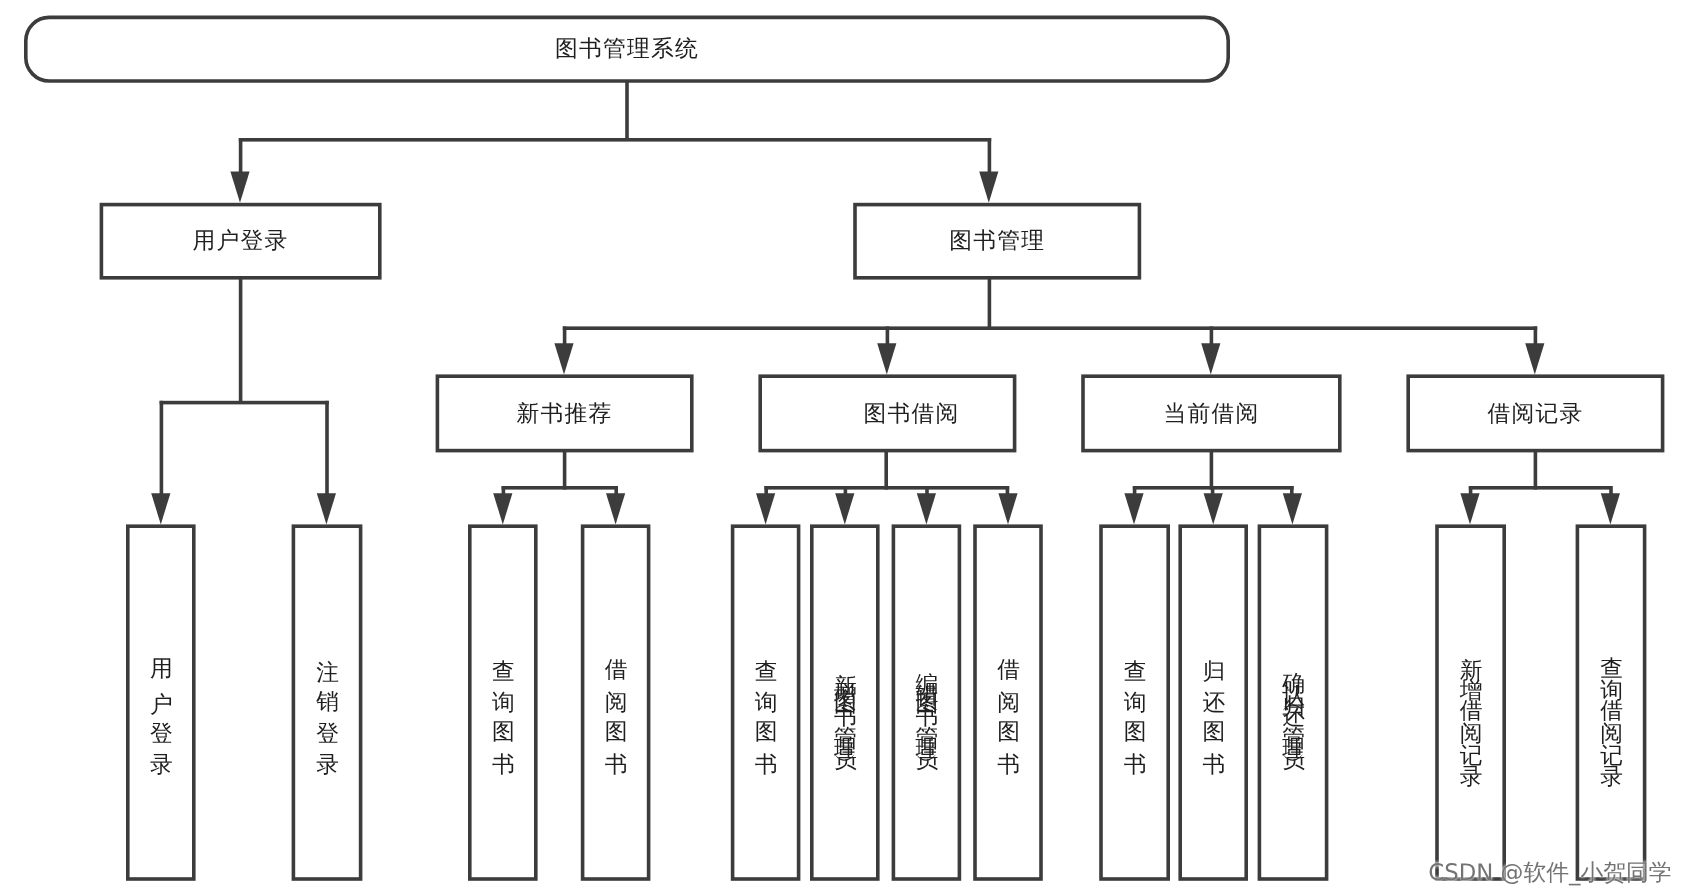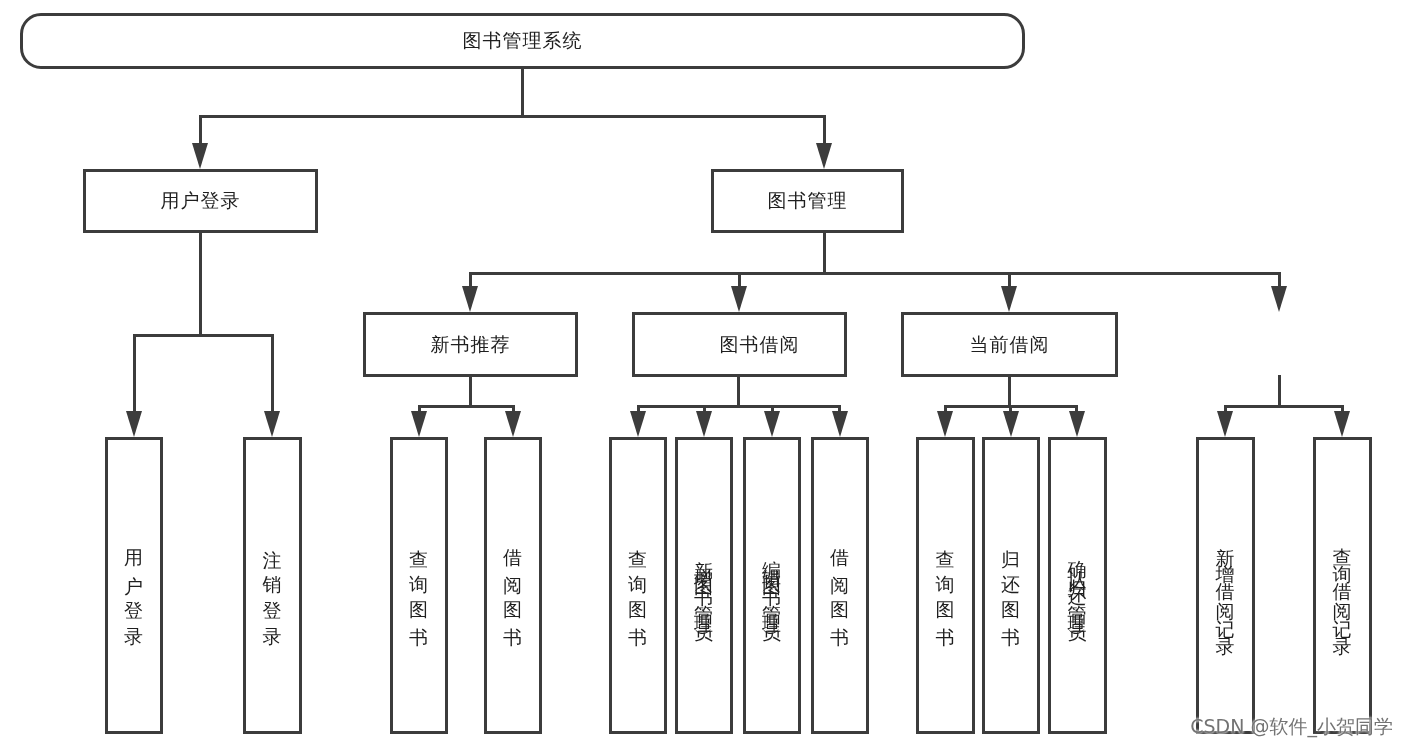--- a/index.html
+++ b/index.html
@@ -42,21 +42,21 @@
   <div class="vline" style="left:521px;top:67px;height:50px;"></div>
   <div class="hline" style="left:199px;top:115px;width:627px;"></div>
   <div class="vline" style="left:199px;top:115px;height:34px;"></div>
   <div class="vline" style="left:823px;top:115px;height:34px;"></div>
   <div class="arrow" style="left:192px;top:143px;"></div>
   <div class="arrow" style="left:816px;top:143px;"></div>
 
   <div class="box" style="left:83px;top:169px;width:235px;height:64px;">
     <span class="hlabel">用户登录</span>
   </div>
-  <div class="box" style="left:711px;top:169px;width:193px;height:64px;">
+  <div class="box" style="left:711px;top:169px;width:240px;height:64px;">
     <span class="hlabel">图书管理</span>
   </div>
 
   <div class="vline" style="left:199px;top:232px;height:104px;"></div>
   <div class="hline" style="left:133px;top:334px;width:141px;"></div>
   <div class="vline" style="left:133px;top:334px;height:80px;"></div>
   <div class="vline" style="left:271px;top:334px;height:80px;"></div>
   <div class="arrow" style="left:126px;top:411px;"></div>
   <div class="arrow" style="left:264px;top:411px;"></div>
 
@@ -72,20 +72,23 @@
   <div class="arrow" style="left:1271px;top:286px;"></div>
 
   <div class="box" style="left:363px;top:312px;width:215px;height:65px;text-align:right;">
     <span class="hlabel">新书推荐</span>
   </div>
   <div class="box" style="left:632px;top:312px;width:215px;height:65px;padding-left:40px;">
     <span class="hlabel">图书借阅</span>
   </div>
   <div class="box" style="left:901px;top:312px;width:217px;height:65px;text-align:center;">
     <span class="hlabel">当前借阅</span>
+  </div>
+  <div class="box" style="left:1172px;top:312px;width:215px;height:65px;">
+    <span class="hlabel">借阅记录</span>
   </div>
 
   <div class="vline" style="left:469px;top:375px;height:33px;"></div>
   <div class="hline" style="left:418px;top:405px;width:97px;"></div>
   <div class="vline" style="left:418px;top:405px;height:12px;"></div>
   <div class="vline" style="left:512px;top:405px;height:12px;"></div>
   <div class="arrow" style="left:411px;top:411px;"></div>
   <div class="arrow" style="left:505px;top:411px;"></div>
 
   <div class="vline" style="left:737px;top:375px;height:33px;"></div>

